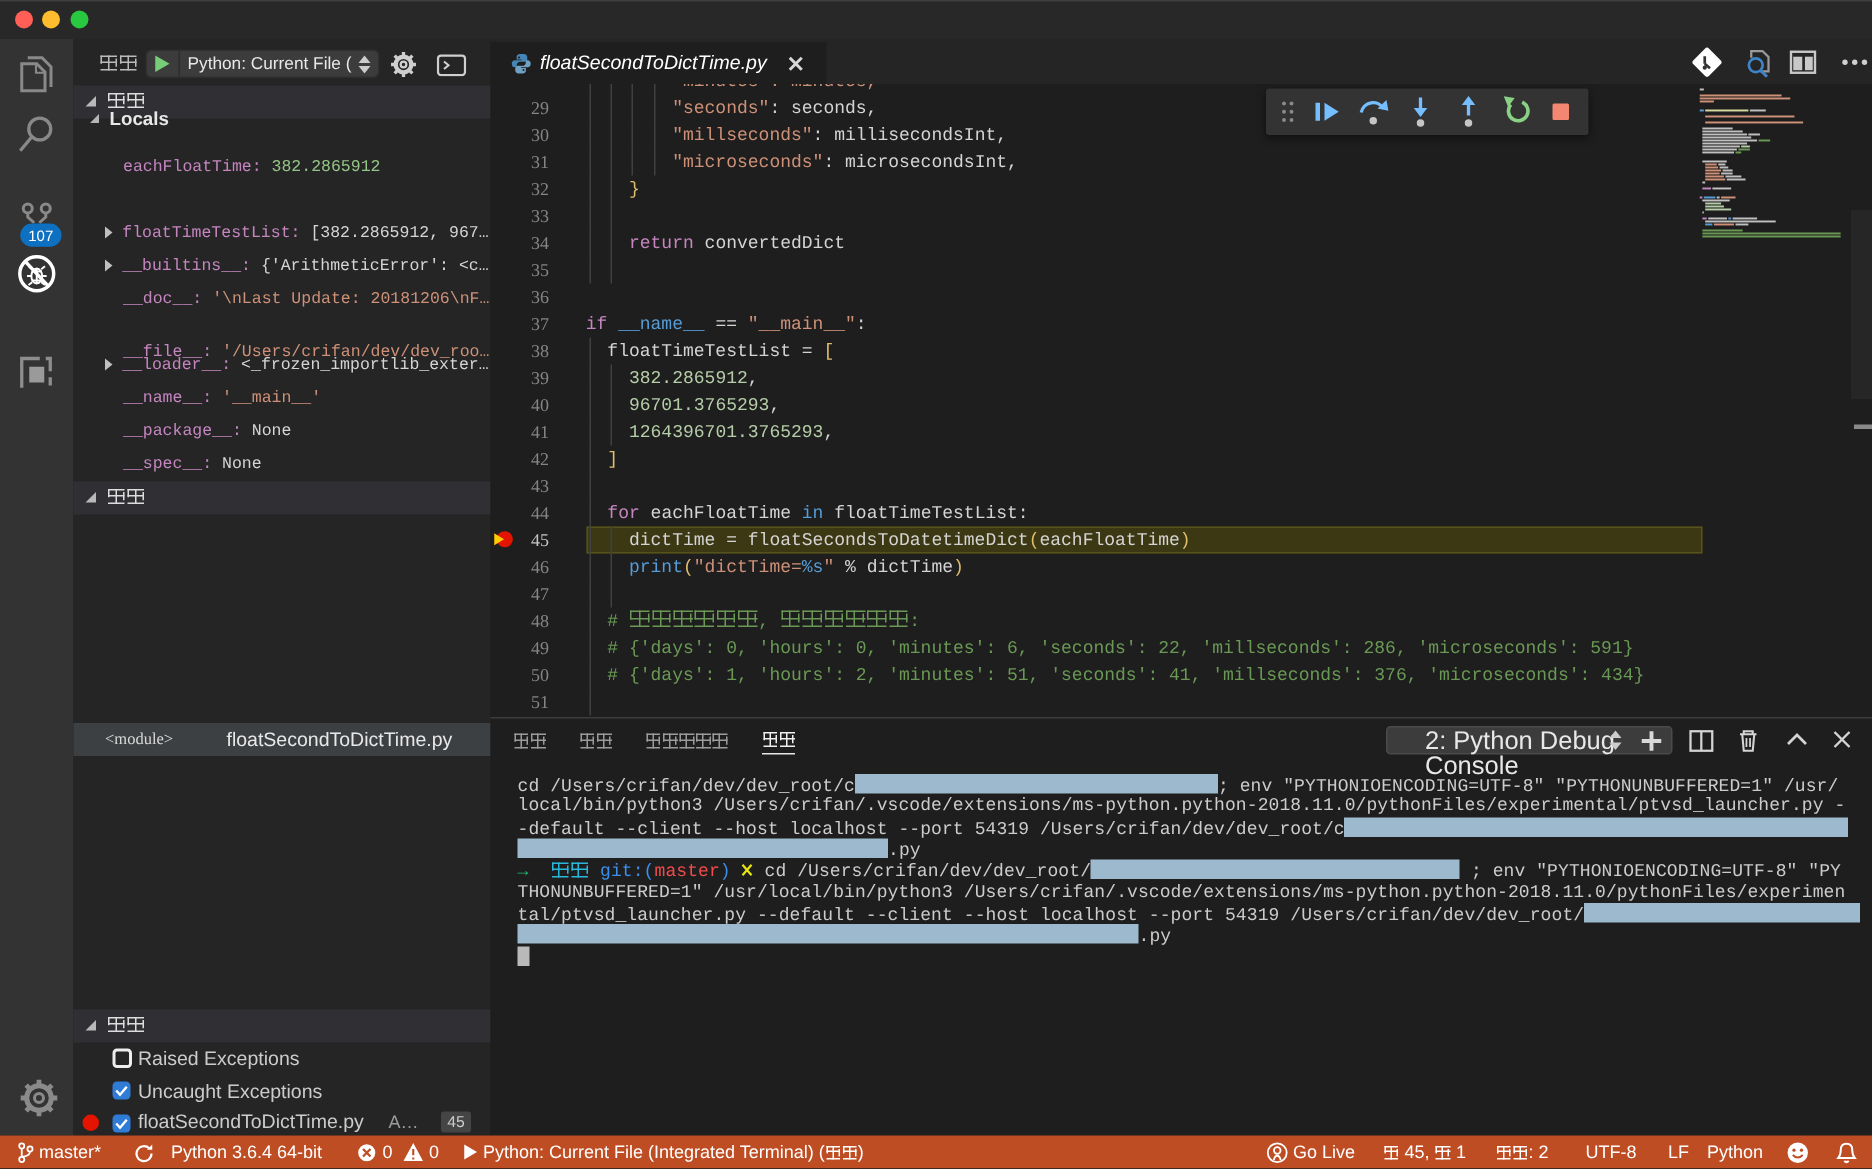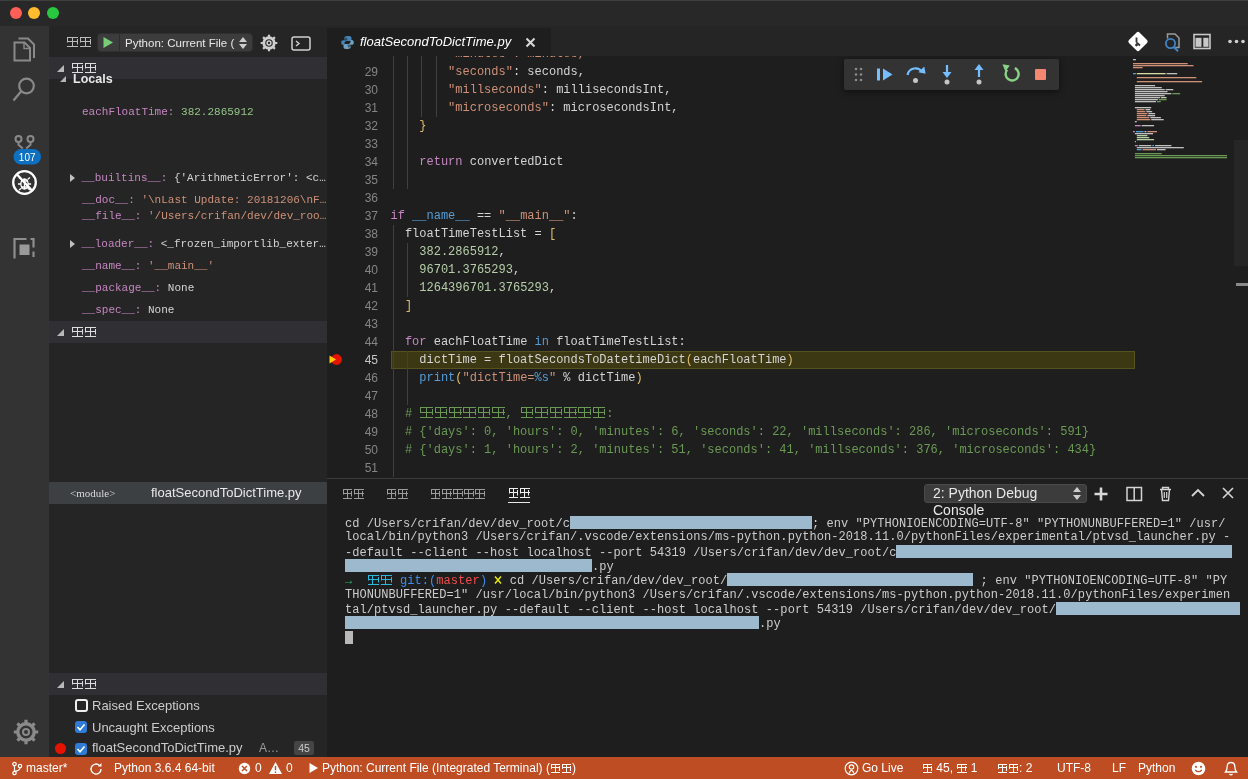--- a/index.html
+++ b/index.html
@@ -11,21 +11,21 @@
 linear-gradient(currentColor,currentColor) 0 48%/100% 1.2px no-repeat,
 linear-gradient(currentColor,currentColor) 0 100%/100% 1.2px no-repeat,
 linear-gradient(currentColor,currentColor) 48% 0/1.3px 100% no-repeat,
 linear-gradient(currentColor,currentColor) 0 0/1.2px 55% no-repeat,
 linear-gradient(currentColor,currentColor) 100% 45%/1.2px 55% no-repeat}
 .ck{width:12.6px;height:11px;margin:0 0.9px;vertical-align:-1.5px}
 .cs{width:9.5px;height:9.5px;margin:0 0.75px;vertical-align:-1px}
 .pt{width:9.8px;height:10px;margin:0 0.7px;vertical-align:-1px}
 
 .row{position:absolute;left:63.5px;height:18px;line-height:18px;font-family:"Liberation Mono",monospace;font-size:12px;color:#d4d4d4;white-space:pre}
-.ln{position:absolute;left:12px;width:39px;height:18px;line-height:18px;text-align:right;font-family:Liberation Sans, sans-serif;font-size:12px;color:#858585}
+.ln{position:absolute;left:0px;width:39px;height:18px;line-height:18px;text-align:right;font-family:Liberation Serif, serif;font-size:12px;color:#858585}
 .ig{position:absolute;width:1px;height:18px;background:#404040}
 .k{color:#c586c0}.b{color:#569cd6}.s{color:#ce9178}.n{color:#b5cea8}.c{color:#6a9955}.y{color:#dfbe6e}.w{color:#d4d4d4}
 
 .trow{position:absolute;left:18px;height:14.3px;line-height:14.3px;font-family:"Liberation Mono",monospace;font-size:12px;letter-spacing:0.055px;color:#cccccc;white-space:pre}
 .rd{display:inline-block;height:13px;background:#9db9cd;vertical-align:-2px}
 
 .svar{position:absolute;left:82px;height:22px;line-height:22px;font-family:"Liberation Mono",monospace;font-size:11px;white-space:pre;overflow:hidden}
 .tw{display:inline-block;width:0;height:0;border-left:5px solid #c0c0c0;border-top:4.2px solid transparent;border-bottom:4.2px solid transparent;margin-right:6.5px;vertical-align:-1px}
 .hdr{position:absolute;left:49px;width:278px;height:22px;background:#303034;color:#dddddd;font-size:11px;font-weight:bold;line-height:22px}
 .harrow{display:inline-block;width:0;height:0;border-left:7px solid transparent;border-bottom:7px solid #b9b9b9;margin:0 7px 2px 8px;vertical-align:middle}
@@ -110,23 +110,24 @@
  </g>
 </svg>
 <svg class="abs" style="left:291px;top:36px" width="20" height="15">
       <rect x="1" y="1" width="18" height="13" rx="2" stroke="#cfcfcf" stroke-width="1.5" fill="none"></rect>
       <path d="M5 5 l3 2.5 L5 10" stroke="#cfcfcf" stroke-width="1.4" fill="none"></path>
     </svg>
 
 <div class="hdr" style="top:57px"><span class="harrow"></span><span class="cj"></span><span class="cj"></span></div>
 <div class="abs" style="left:60px;top:68px;height:22px;line-height:22px;color:#e8e8e8;font-size:12.5px;font-weight:bold"><span style="display:inline-block;width:0;height:0;border-left:6px solid transparent;border-bottom:6px solid #b5b5b5;margin-right:7px;vertical-align:1px"></span>Locals</div>
 <div class="svar" style="top:101px"><span class="k">eachFloatTime: </span><span style="color:#94c586">382.2865912</span></div>
+<div class="svar" style="top:145px;left:70px"><span class="tw"></span><span class="k">floatTimeTestList: </span><span class="w">[382.2865912, 967…</span></div>
 <div class="svar" style="top:167px;left:70px"><span class="tw"></span><span class="k">__builtins__: </span><span class="w">{'ArithmeticError': &lt;c…</span></div>
 <div class="svar" style="top:189px"><span class="k">__doc__: </span><span class="s">'\nLast Update: 20181206\nF…</span></div>
-<div class="svar" style="top:205px"><span class="k">__file__: </span><span class="s">'/Users/crifan/dev/dev_roo…</span></div>
+<div class="svar" style="top:224px"><span class="k">__file__: </span><span class="s">'/Users/crifan/dev/dev_roo…</span></div>
 <div class="svar" style="top:233px;left:70px"><span class="tw"></span><span class="k">__loader__: </span><span class="w">&lt;_frozen_importlib_exter…</span></div>
 <div class="svar" style="top:255px"><span class="k">__name__: </span><span class="s">'__main__'</span></div>
 <div class="svar" style="top:277px"><span class="k">__package__: </span><span class="w">None</span></div>
 <div class="svar" style="top:299px"><span class="k">__spec__: </span><span class="w">None</span></div>
 
 <div class="hdr" style="top:321px"><span class="harrow"></span><span class="cj"></span><span class="cj"></span></div>
 
 <div class="abs" style="left:49px;top:482px;width:278px;height:22px;background:#3d4043"></div>
 <div class="abs mono" style="left:70px;top:482px;height:22px;line-height:22px;color:#d8d8d8;font-size:11px">&lt;module&gt;</div>
 <div class="abs" style="left:151px;top:482px;height:22px;line-height:22px;color:#e8e8e8;font-size:13px">floatSecondToDictTime.py</div>
@@ -378,21 +379,21 @@
         <path d="M158.5 5.2 l7.3 1.2 -4.4 6 z" fill="#89d185"></path>
   <rect x="191" y="10" width="11" height="11" rx="1" fill="#f48771"></rect>
  </svg>
 </div>
 
 <div class="abs" style="left:327px;top:478px;width:921px;height:279px;background:#1e1e1e;border-top:1px solid #3c3c3c;overflow:hidden" id="panel">
  <div class="abs" style="left:15px;top:5px;height:20px;line-height:20px;color:#9b9b9b;font-size:12px"><span class="cj pt"></span><span class="cj pt"></span></div>
  <div class="abs" style="left:59px;top:5px;height:20px;line-height:20px;color:#9b9b9b;font-size:12px"><span class="cj pt"></span><span class="cj pt"></span></div>
  <div class="abs" style="left:103px;top:5px;height:20px;line-height:20px;color:#9b9b9b;font-size:12px"><span class="cj pt"></span><span class="cj pt"></span><span class="cj pt"></span><span class="cj pt"></span><span class="cj pt"></span></div>
  <div class="abs" style="left:181px;top:5px;height:19px;line-height:19px;color:#efefef;font-size:12px;border-bottom:1px solid #e7e7e7"><span class="cj pt"></span><span class="cj pt"></span></div>
- <div class="abs" style="left:597px;top:5px;width:163px;height:19px;background:#3c3c3c;border:1px solid #4a4a4a;border-radius:3px;color:#e8e8e8;font-size:14px;line-height:17px;padding-left:8px">2: Python Debug Console</div>
+ <div class="abs" style="left:597px;top:5px;width:191px;height:19px;background:#3c3c3c;border:1px solid #4a4a4a;border-radius:3px;color:#e8e8e8;font-size:17px;line-height:17px;padding-left:25px">2: Python Debug Console</div>
  <svg class="abs" style="left:745px;top:7px" width="10" height="15">
         <path d="M5 1 L9 6 H1 Z" fill="#cccccc"></path>
         <path d="M5 14 L1 9 H9 Z" fill="#cccccc"></path>
       </svg>
  <svg class="abs" style="left:766px;top:7px" width="16" height="16">
         <path d="M8 1.5 v13 M1.5 8 h13" stroke="#d8d8d8" stroke-width="2.6"></path>
       </svg>
  <svg class="abs" style="left:799px;top:7px" width="17" height="16">
         <rect x="1" y="1.5" width="14.5" height="13" fill="none" stroke="#d4d4d4" stroke-width="1.5"></rect>
         <path d="M8.2 1.5 v13" stroke="#d4d4d4" stroke-width="1.5"></path>

